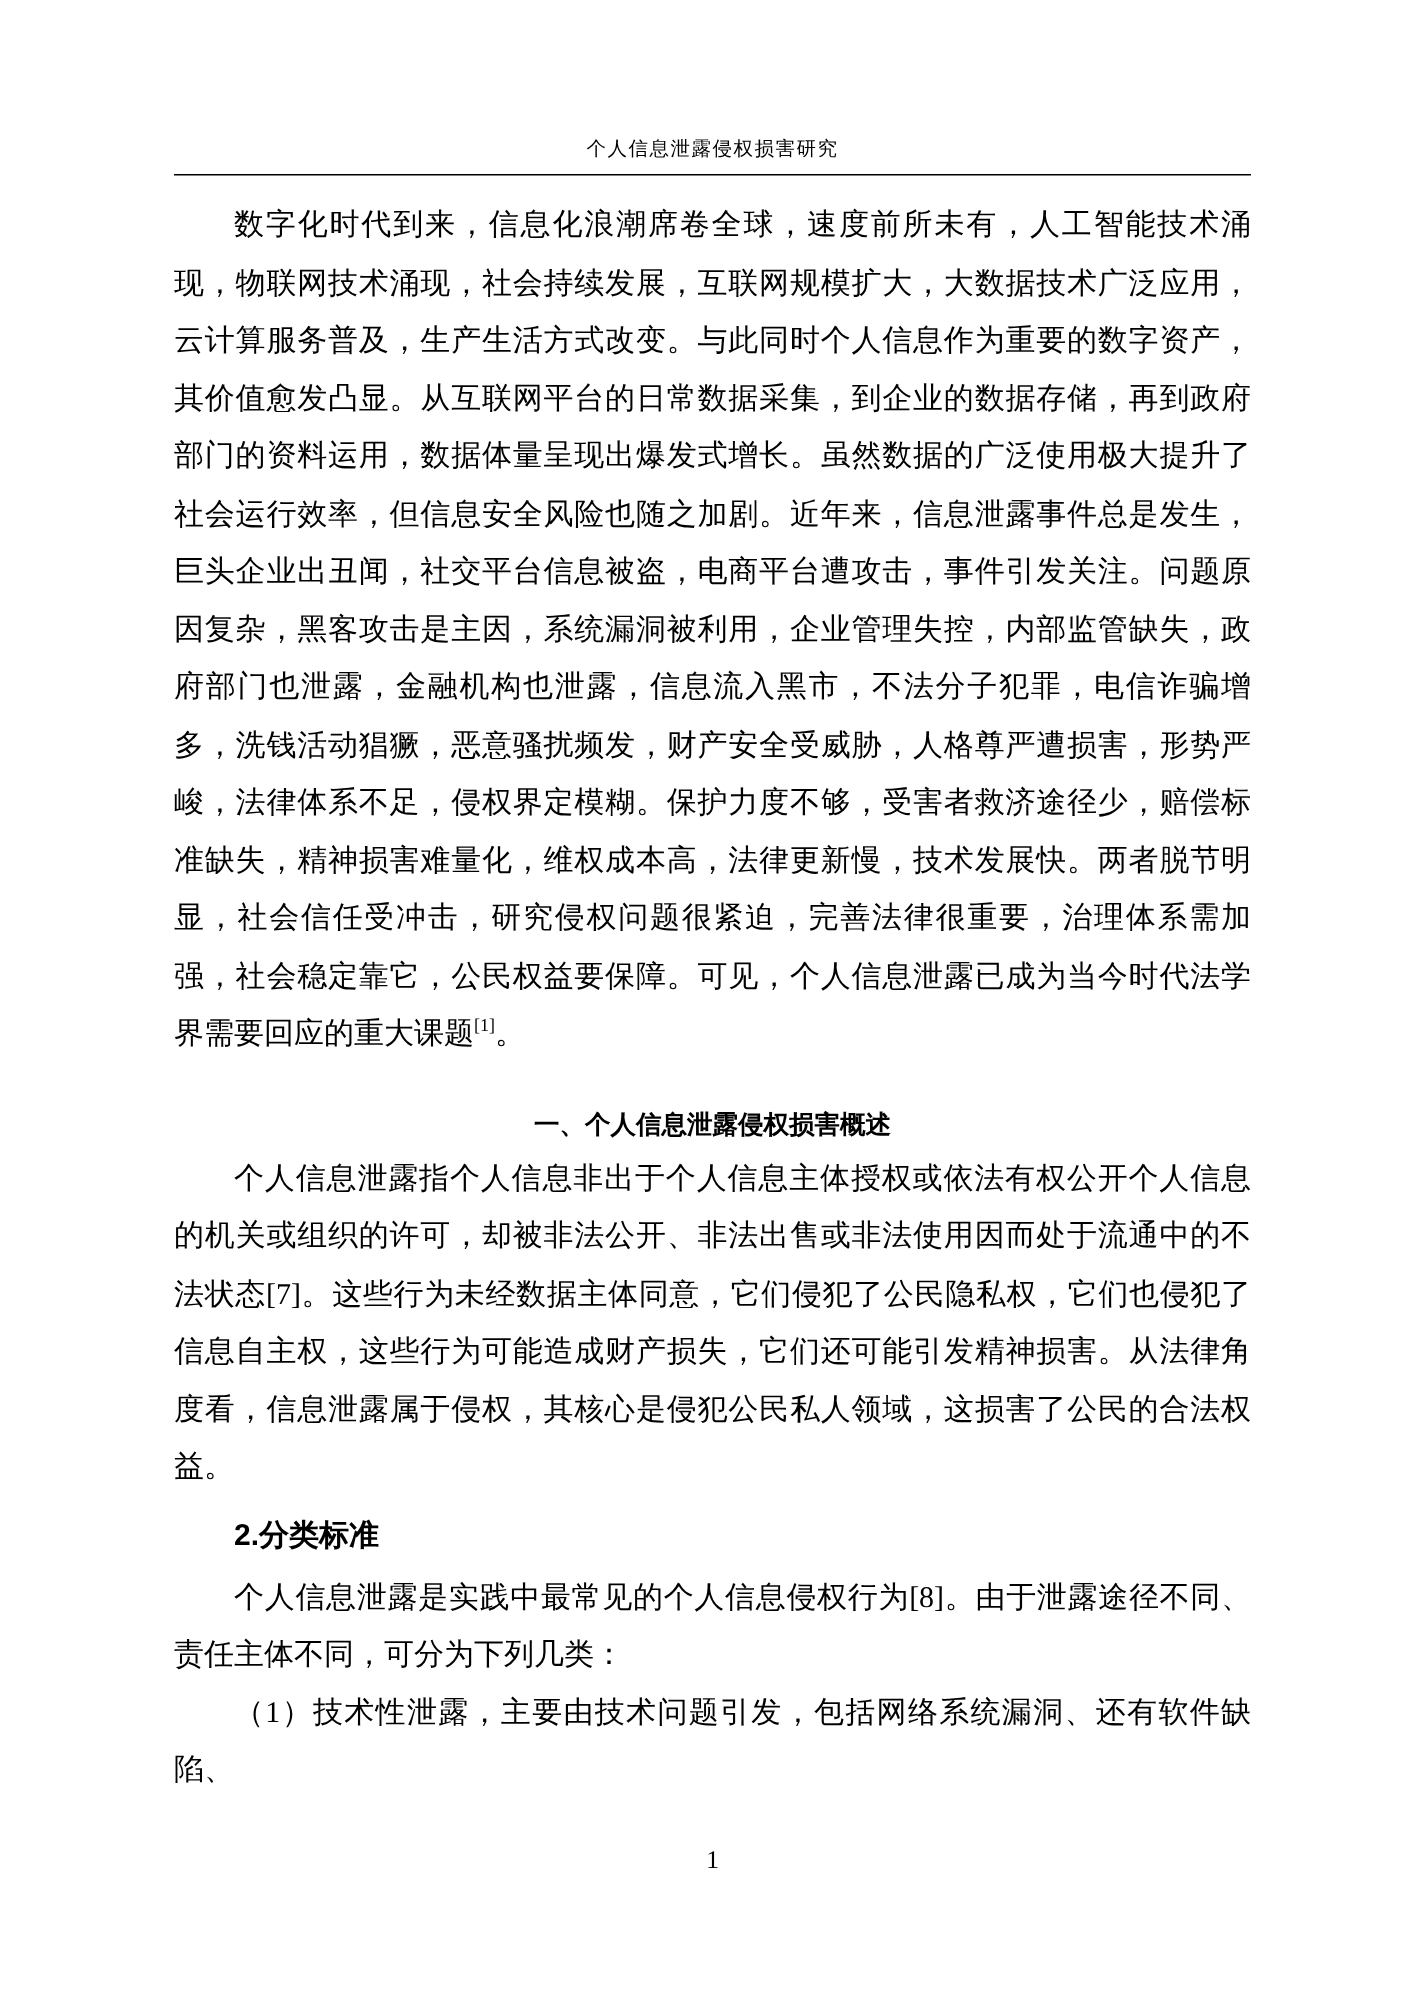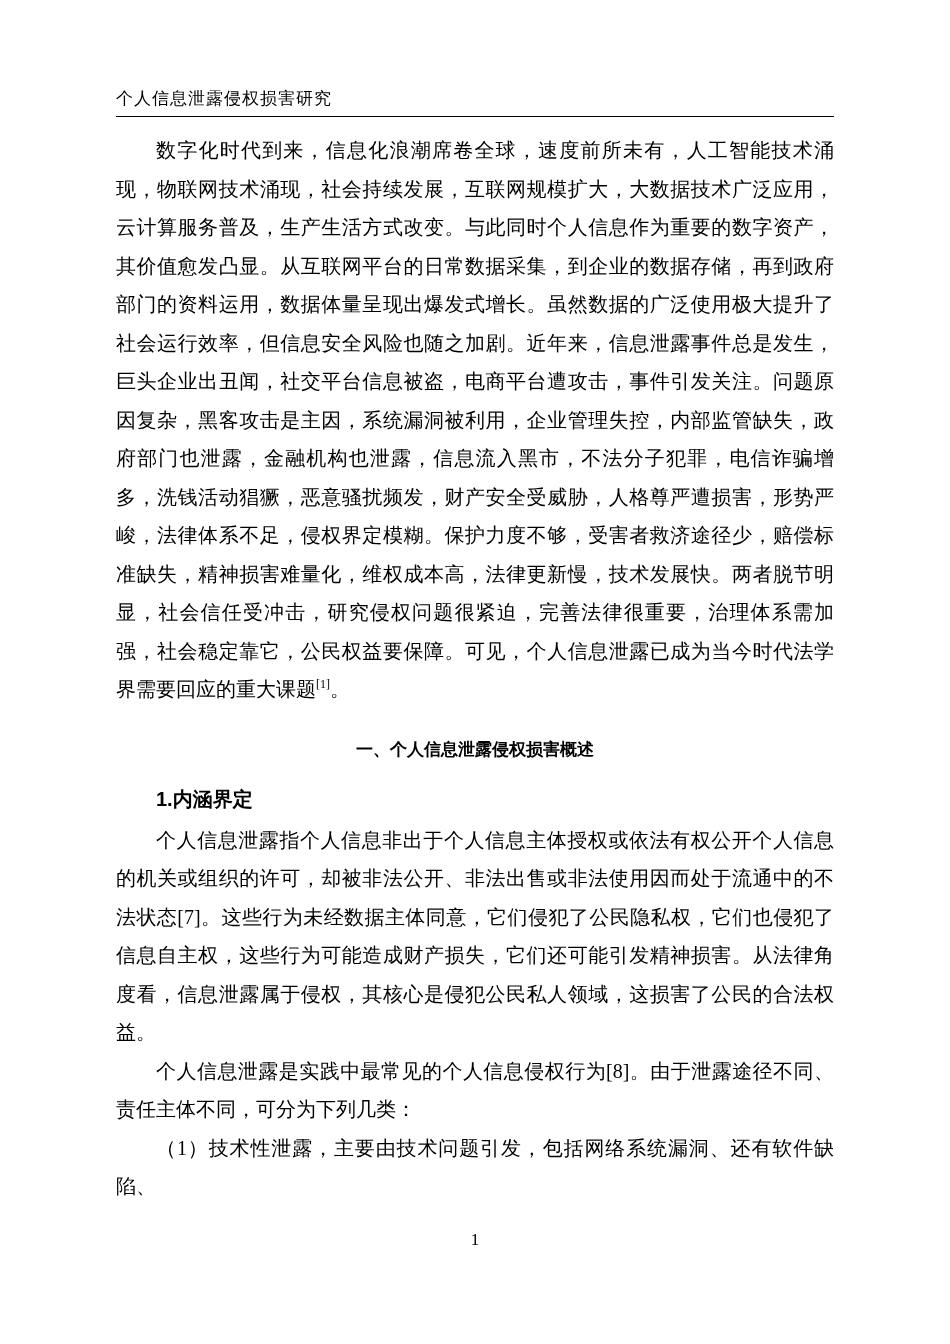--- a/index.html
+++ b/index.html
@@ -18,23 +18,23 @@
     }
 
     .content {
       position: absolute;
       left: 116px;
       right: 116px;
       top: 88px;
     }
 
     .running-head {
-      font-size: 17px;
+      font-size: 13px;
       line-height: 22px;
-      text-align: left;
+      text-align: center;
       letter-spacing: 1px;
       padding-bottom: 6px;
       border-bottom: 1.5px solid #000000;
     }
 
     .doc-title {
       margin: 28px 0 0 0;
       text-align: center;
       font-family: "Liberation Sans", "DejaVu Sans", sans-serif;
       font-weight: bold;
@@ -104,24 +104,24 @@
   <div class="content">
 
     <div class="running-head">个人信息泄露侵权损害研究</div>
 
 
     <p class="para intro-para"><span>数字化时代到来，信息化浪潮席卷全球，速度前所未有，人工智能技术涌现，物联网技术涌现，社会持续发展，互联网规模扩大，大数据技术广泛应用，云计算服务普及，生产生活方式改变。与此同时个人信息作为重要的数字资产，其价值愈发凸显。从互联网平台的日常数据采集，到企业的数据存储，再到政府部门的资料运用，数据体量呈现出爆发式增长。虽然数据的广泛使用极大提升了社会运行效率，但信息安全风险也随之加剧。近年来，信息泄露事件总是发生，巨头企业出丑闻，社交平台信息被盗，电商平台遭攻击，事件引发关注。问题原因复杂，黑客攻击是主因，系统漏洞被利用，企业管理失控，内部监管缺失，政府部门也泄露，金融机构也泄露，信息流入黑市，不法分子犯罪，电信诈骗增多，洗钱活动猖獗，恶意骚扰频发，财产安全受威胁，人格尊严遭损害，形势严峻，法律体系不足，侵权界定模糊。保护力度不够，受害者救济途径少，赔偿标准缺失，精神损害难量化，维权成本高，法律更新慢，技术发展快。两者脱节明显，社会信任受冲击，研究侵权问题很紧迫，完善法律很重要，治理体系需加强，社会稳定靠它，公民权益要保障。可见，个人信息泄露已成为当今时代法学界需要回应的重大课题</span><sup class="ref">[1]</sup><span>。</span></p>
 
     <h2 class="section-heading">一、个人信息泄露侵权损害概述</h2>
 
 
-    <h4 class="clause-heading">1.内涵界定</h4>
 
     <p class="para">个人信息泄露指个人信息非出于个人信息主体授权或依法有权公开个人信息的机关或组织的许可，却被非法公开、非法出售或非法使用因而处于流通中的不法状态[7]。这些行为未经数据主体同意，它们侵犯了公民隐私权，它们也侵犯了信息自主权，这些行为可能造成财产损失，它们还可能引发精神损害。从法律角度看，信息泄露属于侵权，其核心是侵犯公民私人领域，这损害了公民的合法权益。</p>
 
+    <h4 class="clause-heading second">2.分类标准</h4>
 
     <p class="para">个人信息泄露是实践中最常见的个人信息侵权行为[8]。由于泄露途径不同、责任主体不同，可分为下列几类：</p>
 
     <p class="para">（1）技术性泄露，主要由技术问题引发，包括网络系统漏洞、还有软件缺陷、</p>
 
   </div>
 
   <div class="page-number">1</div>
 </div>
 

